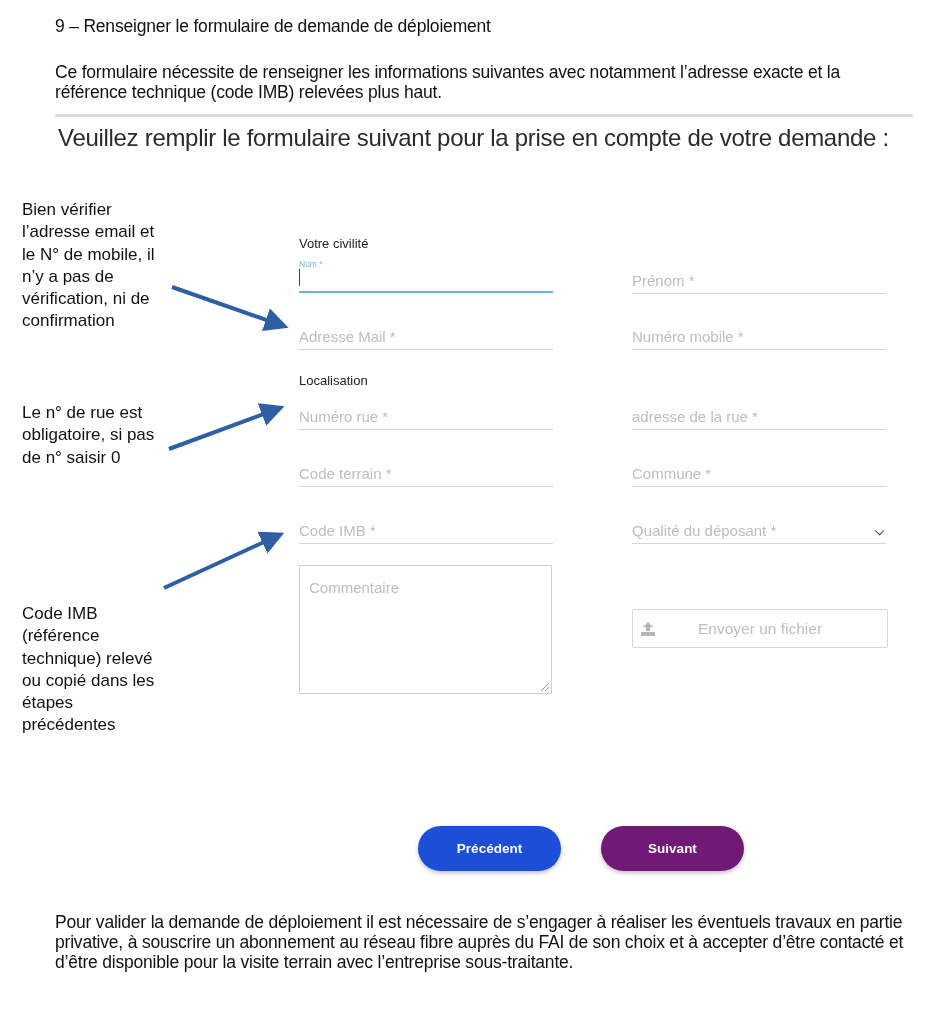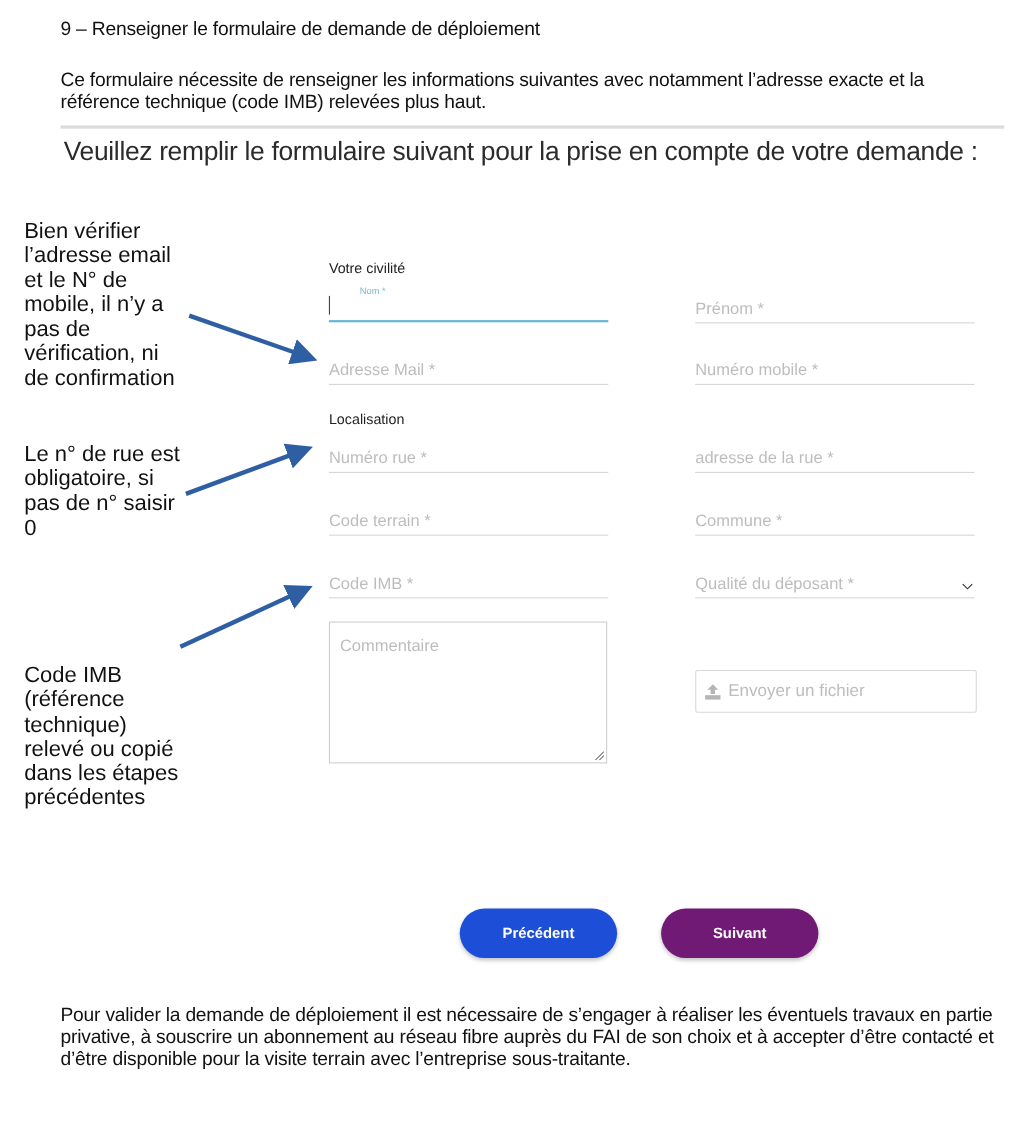--- a/index.html
+++ b/index.html
@@ -8,44 +8,44 @@
 
     .doc-text { position: absolute; font-family: "Liberation Sans", sans-serif; font-size: 17.5px; line-height: 20px; color: #111; letter-spacing: -0.2px; }
     #step-title { left: 55px; top: 16px; }
     #intro { left: 55px; top: 62px; width: 820px; }
     #outro { left: 55px; top: 912px; width: 850px; }
 
     .divider { position: absolute; left: 55px; top: 114px; width: 858px; height: 3px; background: #dcdcdc; }
 
     #form-heading { position: absolute; left: 58px; top: 124px; font-size: 24px; color: #2b2b2b; letter-spacing: -0.3px; }
 
-    .note { position: absolute; left: 22px; font-size: 20px; line-height: 22.3px; color: #111; width: 145px; }
+    .note { position: absolute; left: 22px; font-size: 17px; line-height: 22.3px; color: #111; width: 145px; }
     #note-email { top: 199px; }
     #note-street { top: 402px; }
     #note-imb { top: 555px; margin-top: 48px; }
 
     .arrows { position: absolute; left: 0; top: 0; width: 927px; height: 1024px; pointer-events: none; }
 
     .section-label { position: absolute; left: 299px; font-size: 13px; color: #222; }
     #sec-civilite { top: 236px; }
     #sec-loc { top: 373px; }
 
     .field { position: absolute; width: 254px; height: 34px; border-bottom: 1.5px solid #d6d6d6; }
     .field .ph { position: absolute; left: 0; bottom: 4px; font-size: 15px; color: #bdbdbd; }
     .field.focused { border-bottom: 2px solid #64b5d6; }
-    .field .float-label { position: absolute; left: 0; top: 0; font-size: 8.5px; color: #7ab8d6; margin-left: 28px; }
+    .field .float-label { position: absolute; left: 0; top: 0; font-size: 8.5px; color: #7ab8d6; }
     .field .caret { position: absolute; left: 0; bottom: 5px; width: 1px; height: 17px; background: #444; }
     .field .chev { position: absolute; right: 2px; bottom: 5px; font-size: 12px; color: #333; font-weight: bold; }
 
     .textarea { position: absolute; left: 299px; top: 565px; width: 253px; height: 129px; border: 1.5px solid #cfcfcf; }
     .textarea .ph { position: absolute; left: 9px; top: 13px; font-size: 15px; color: #bdbdbd; }
     .textarea .grip { position: absolute; right: 2px; bottom: 2px; width: 8px; height: 8px;
       background: linear-gradient(135deg, transparent 45%, #999 45%, #999 55%, transparent 55%, transparent 70%, #999 70%, #999 80%, transparent 80%); }
 
-    .upload { position: absolute; left: 632px; top: 609px; width: 256px; height: 39px; border: 1.5px solid #d8d8d8; border-radius: 2px; display: flex; align-items: center; padding-left: 7px; }
+    .upload { position: absolute; left: 632px; top: 609px; width: 256px; height: 39px; border: 1.5px solid #d8d8d8; border-radius: 2px; display: flex; align-items: center; padding-left: 7px; gap: 36px; }
     .upload .icon { width: 16px; height: 16px; margin-right: 6px; }
     .upload .lbl { font-size: 15.5px; color: #bdbdbd; }
 
     .btn { position: absolute; top: 826px; height: 45px; border-radius: 23px; color: #fff; font-weight: bold; font-size: 13.5px; display: flex; align-items: center; justify-content: center; box-shadow: 0 2px 4px rgba(0,0,0,0.25); }
     #btn-prev { left: 418px; width: 143px; background: #1d4ed8; }
     #btn-next { left: 601px; width: 143px; background: #701a75; }
   </style>
 </head>
 <body>
 

